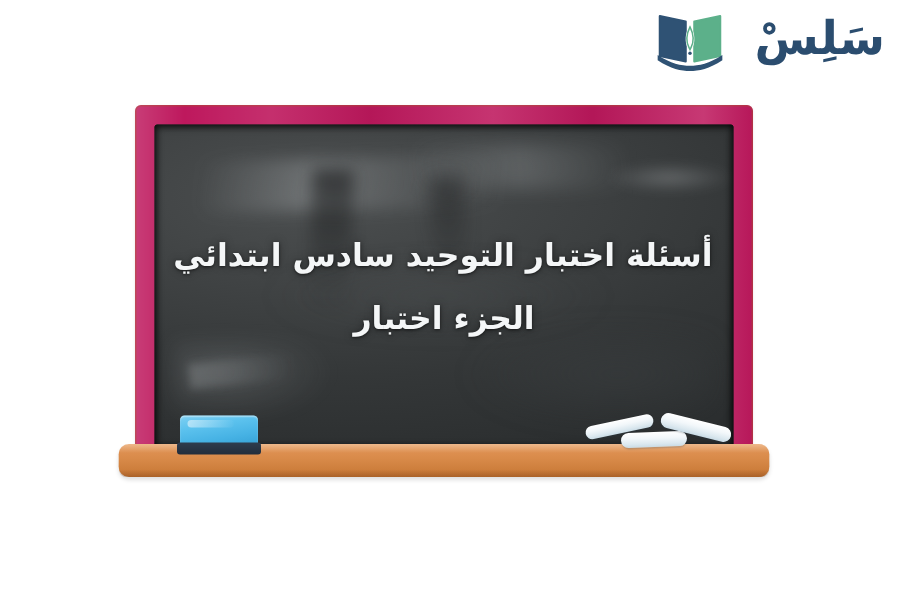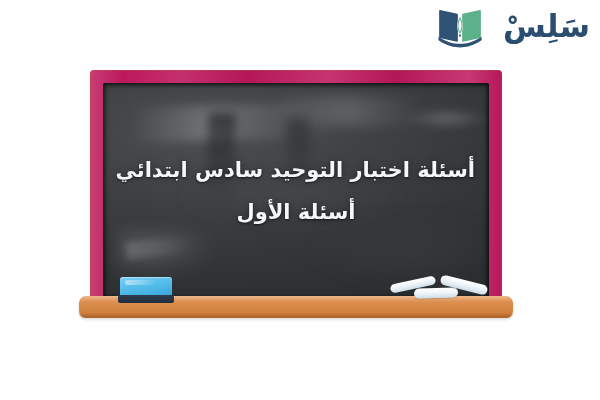--- a/index.html
+++ b/index.html
@@ -321,21 +321,21 @@
         <span class="smudge s3"></span>
         <span class="smudge s4"></span>
         <span class="smudge s5"></span>
         <span class="smudge s6"></span>
         <span class="smudge s7"></span>
         <span class="smudge s8"></span>
         <span class="smudge s9"></span>
 
         <div class="board-text">
           <div class="line1">أسئلة اختبار التوحيد سادس ابتدائي</div>
-          <div class="line2">أسئلة الأول</div>
+          <div class="line2">الجزء اختبار</div>
         </div>
       </div>
 
     </div>
 
     <div class="ledge"></div>
 
     <div class="eraser">
       <span class="eraser-body"></span>
       <span class="eraser-base"></span>

